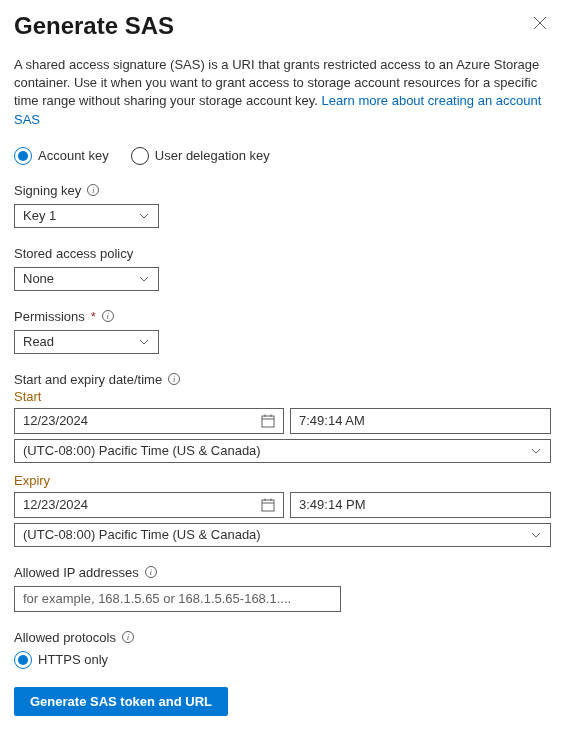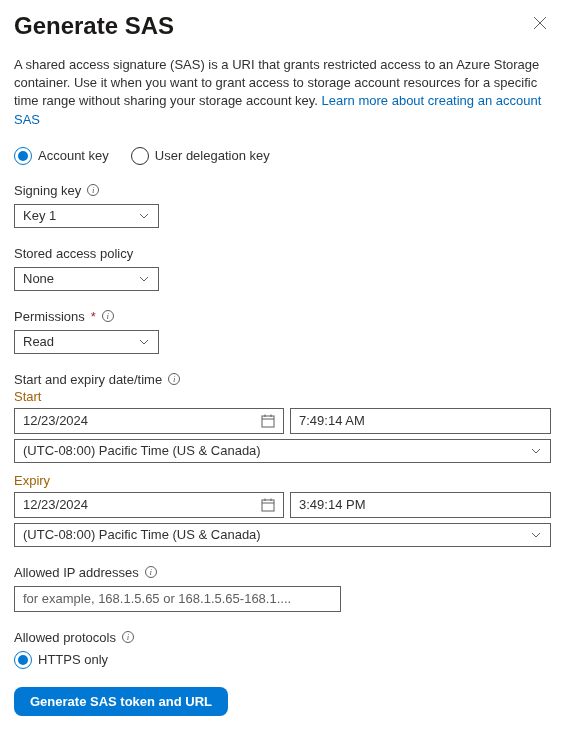--- a/index.html
+++ b/index.html
@@ -178,21 +178,21 @@
   }
   .primary-button {
     background: #0078d4;
     color: #fff;
     border: none;
     padding: 7px 16px;
     font-size: 13px;
     font-family: inherit;
     font-weight: 600;
     cursor: pointer;
-    border-radius: 8px;
+    border-radius: 2px;
   }
   .tz-row { margin-bottom: 10px; }
 </style>
 </head>
 <body>
 
 <div class="panel">
 
   <div class="header-row">
     <h1>Generate SAS</h1>

